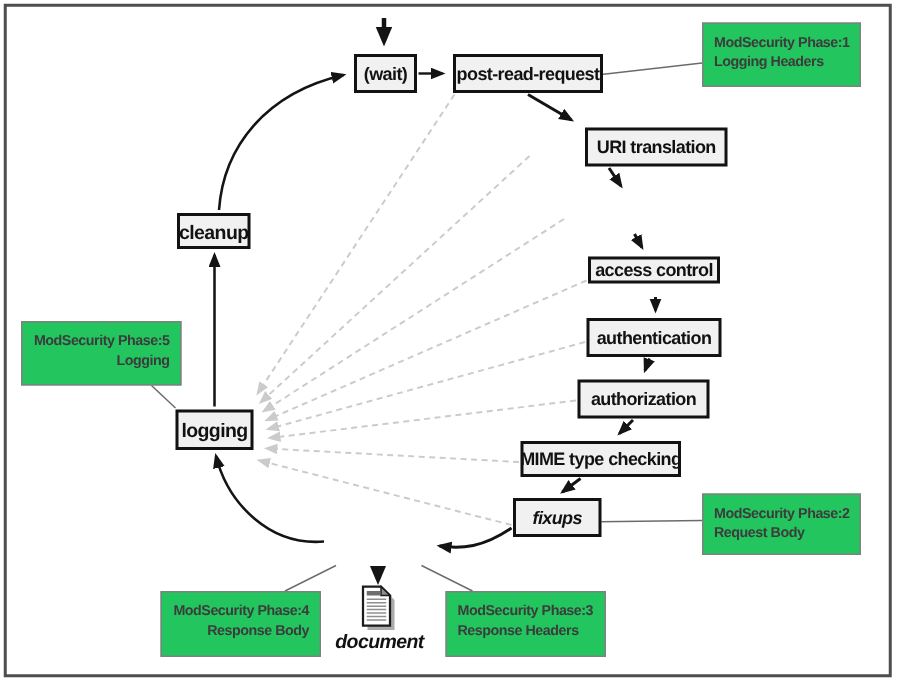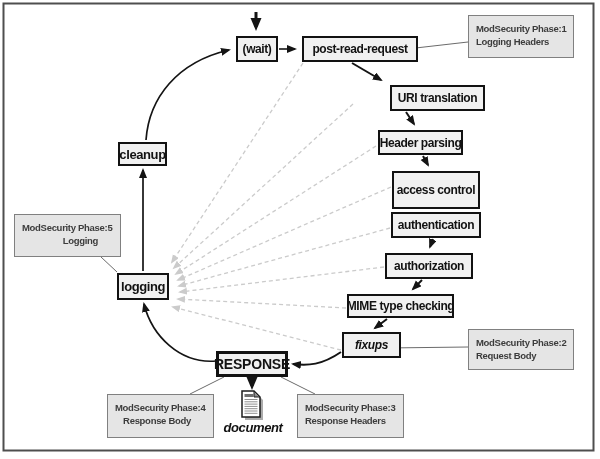--- a/index.html
+++ b/index.html
@@ -13,26 +13,26 @@
     position:absolute;z-index:2;box-sizing:border-box;
     background:var(--node-fill,#f1f1f1);
     border:2px solid var(--node-border,#121212);
     display:flex;align-items:center;justify-content:center;
     font-weight:bold;font-size:12px;letter-spacing:-0.4px;color:#121212;
     white-space:nowrap;
   }
   .node.big{border-width:3px;font-size:14px;letter-spacing:-0.2px;}
   
   .note{
-    position:absolute;z-index:2;box-sizing:border-box;background:#e5e5e5;
+    position:absolute;z-index:2;box-sizing:border-box;background:#22c55e;
     border:1px solid #808080;padding:6px 6px 0 7px;
     font-weight:bold;font-size:9.5px;letter-spacing:-0.3px;line-height:13px;
     color:#3c3c3c;white-space:nowrap;
   }
-  .note.right{text-align:right;padding-right:22px;}
+  .note.right{text-align:right;padding-right:7px;}
   .note div{display:block;}
   
   #doc-label{
     position:absolute;z-index:2;left:220px;top:420px;width:66px;text-align:center;
     font-weight:bold;font-style:italic;font-size:13px;letter-spacing:-0.4px;color:#121212;
   }
   
   .solid{stroke:var(--arrow-color,#141414);fill:none;}
   .thin{stroke:#6b6b6b;stroke-width:1;fill:none;}
   .dashed{stroke:var(--dash-color,#cbcbcb);stroke-width:1.3;stroke-dasharray:4 3;fill:none;}
@@ -104,46 +104,40 @@
         <line x1="244.5" y1="408.7" x2="257.5" y2="408.7"></line>
         <line x1="244.5" y1="411.0" x2="257.5" y2="411.0"></line>
         <line x1="244.5" y1="413.3" x2="257.5" y2="413.3"></line>
       </g>
     </g>
   </svg>
 
   <div class="node" style="left:236px;top:36px;width:42px;height:26px;text-align:right;">
       <span>(wait)</span>
     </div>
-  <div class="node" style="left:302px;top:36px;width:116px;height:26px;">
+  <div class="node" style="left:302px;top:36px;width:100px;height:26px;">
       <span>post-read-request</span>
     </div>
   <div class="node" style="left:354px;top:85px;width:95px;height:26px;margin-left:36px;">
       <span>URI translation</span>
     </div>
-  <div class="node" style="left:378px;top:130px;width:85px;height:25px;">
-      <span>Header parsing</span>
-    </div>
-  <div class="node" style="left:392px;top:171px;width:88px;height:38px;">
+  <div class="node" style="left:392px;top:171px;width:88px;height:18px;">
       <span>access control</span>
     </div>
   <div class="node" style="left:391px;top:212px;width:90px;height:26px;">
       <span>authentication</span>
     </div>
   <div class="node" style="left:385px;top:253px;width:88px;height:26px;">
       <span>authorization</span>
     </div>
   <div class="node" style="left:347px;top:294px;width:107px;height:24px;">
       <span>MIME type checking</span>
     </div>
   <div class="node" style="left:342px;top:332px;width:59px;height:26px;font-style:italic;">
       <span>fixups</span>
-    </div>
-  <div class="node big" style="left:216px;top:351px;width:72px;height:26px;">
-      <span>RESPONSE</span>
     </div>
   <div class="node" style="left:117px;top:273px;width:52px;height:27px;font-size:13px;">
       <span>logging</span>
     </div>
   <div class="node" style="left:118px;top:142px;width:49px;height:24px;font-size:13px;">
       <span>cleanup</span>
     </div>
 
   <div class="note" style="left:468px;top:15px;width:106px;height:43px;">
     <div>ModSecurity Phase:1</div>

